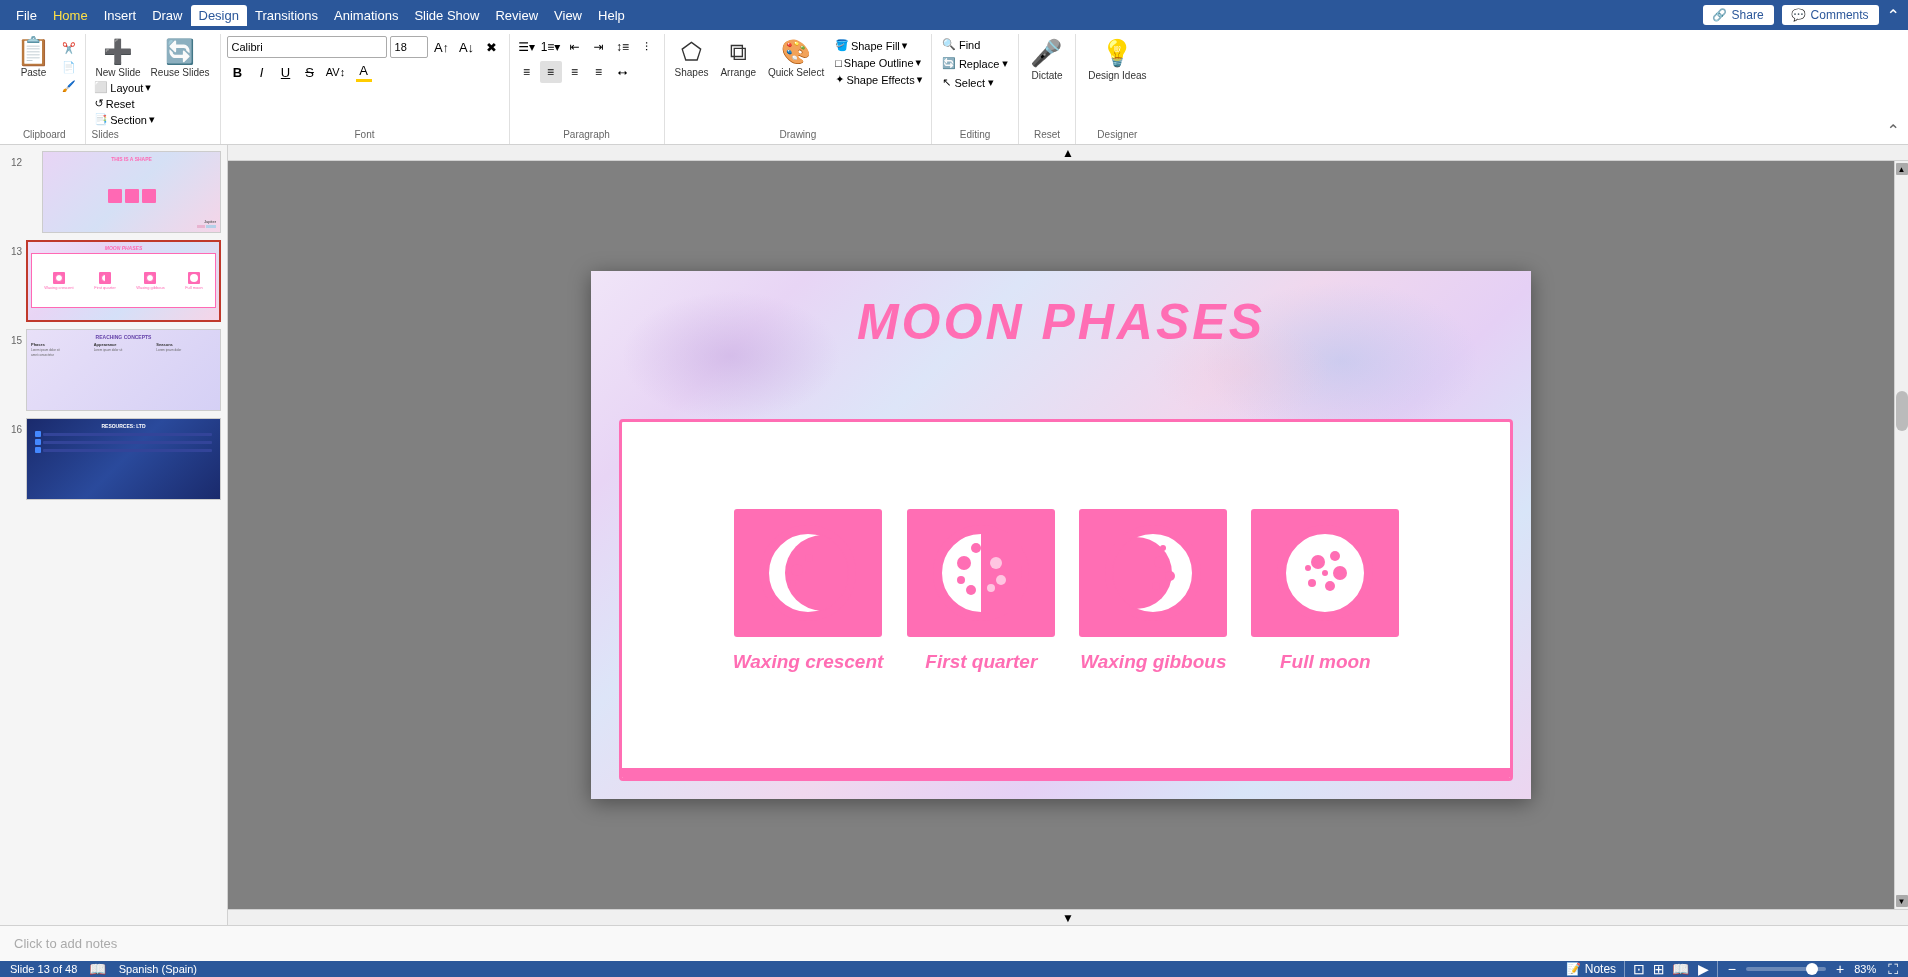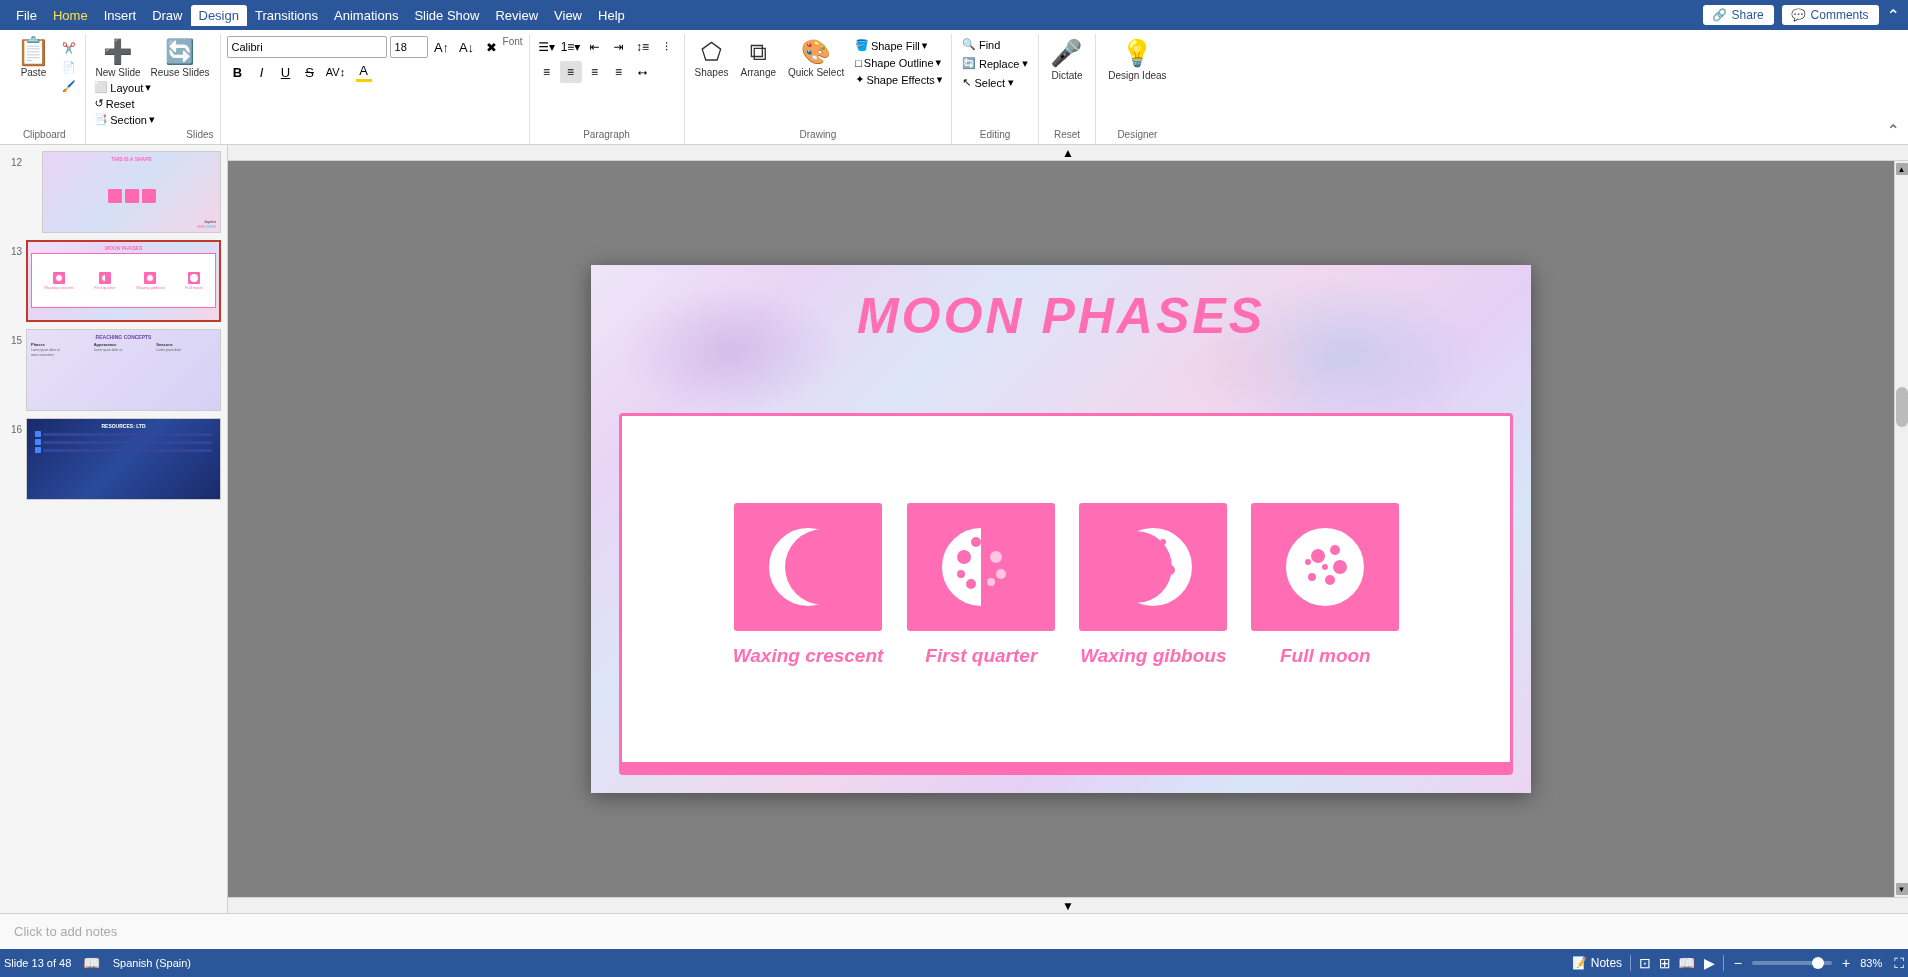--- a/index.html
+++ b/index.html
@@ -64,24 +64,24 @@
         <div style="display:flex; flex-direction:column; align-items:center; padding:2px 4px; cursor:pointer; border-radius:3px; font-size:10px; color:#333; gap:1px;">
           <span style="font-size:24px;">🔄</span>
           <span>Reuse Slides</span>
         </div>
       </div>
       <div style="display:flex; flex-direction:column; gap:1px; padding-bottom:2px;">
         <div style="display:flex; align-items:center; gap:2px; padding:1px 3px; cursor:pointer; font-size:11px;">⬜ <span>Layout</span> ▾</div>
         <div style="display:flex; align-items:center; gap:2px; padding:1px 3px; cursor:pointer; font-size:11px;">↺ <span>Reset</span></div>
         <div style="display:flex; align-items:center; gap:2px; padding:1px 3px; cursor:pointer; font-size:11px;">📑 <span>Section</span> ▾</div>
       </div>
-      <div style="font-size:10px; color:#666; text-align:right; padding-bottom:2px;">Slides</div>
-    </div>
-
-    <div style="display:flex; flex-direction:row; padding:2px 6px; border-right:1px solid #e0e0e0;">
+      <div style="font-size:10px; color:#666; text-align:left; padding-bottom:2px;">Slides</div>
+    </div>
+
+    <div style="display:flex; flex-direction:column; padding:2px 6px; border-right:1px solid #e0e0e0;">
       <div style="display:flex; flex-direction:column; gap:3px; flex:1;">
         <div style="display:flex; align-items:center; gap:3px;">
           <div style="border:1px solid #ababab; border-radius:2px; padding:1px 4px; font-size:11px; height:22px; display:flex; align-items:center; background:white; width:160px; cursor:text;">Calibri</div>
           <div style="border:1px solid #ababab; border-radius:2px; padding:1px 4px; font-size:11px; height:22px; display:flex; align-items:center; background:white; width:38px; cursor:text;">18</div>
           <div style="width:22px; height:22px; display:flex; align-items:center; justify-content:center; cursor:pointer; border-radius:2px; font-size:13px;">A↑</div>
           <div style="width:22px; height:22px; display:flex; align-items:center; justify-content:center; cursor:pointer; border-radius:2px; font-size:13px;">A↓</div>
           <div style="width:22px; height:22px; display:flex; align-items:center; justify-content:center; cursor:pointer; border-radius:2px; font-size:13px;">✖</div>
         </div>
         <div style="display:flex; align-items:center; gap:2px;">
           <div style="width:22px; height:22px; display:flex; align-items:center; justify-content:center; cursor:pointer; border-radius:2px; font-weight:bold; font-size:13px;">B</div>
@@ -414,21 +414,21 @@
     </div>
 
     <div style="height:16px; background:#f0f0f0; border-top:1px solid #d1d1d1; display:flex; align-items:center; justify-content:center; cursor:pointer; flex-shrink:0;">▼</div>
   </div>
 </div>
 
 <div style="height:36px; background:#f9f9f9; border-top:1px solid #d1d1d1; display:flex; align-items:center; padding:0 14px; flex-shrink:0;">
   <span style="color:#aaa; font-size:13px;">Click to add notes</span>
 </div>
 
-<div style="height:28px; background:#2b579a; color:white; display:flex; align-items:center; padding:0 4px; font-size:11px; justify-content:space-between; flex-shrink:0;">
+<div style="height:16px; background:#2b579a; color:white; display:flex; align-items:center; padding:0 10px; font-size:11px; justify-content:space-between; flex-shrink:0;">
   <div style="display:flex; align-items:center; gap:12px;">
     <span>Slide 13 of 48</span>
     <span style="cursor:pointer; font-size:14px;">📖</span>
     <span>Spanish (Spain)</span>
   </div>
   <div style="display:flex; align-items:center; gap:8px;">
     <button style="background:transparent; border:none; color:white; cursor:pointer; font-size:12px; display:flex; align-items:center; gap:3px;">
       <span>📝</span>
         <span>Notes</span>
     </button>

